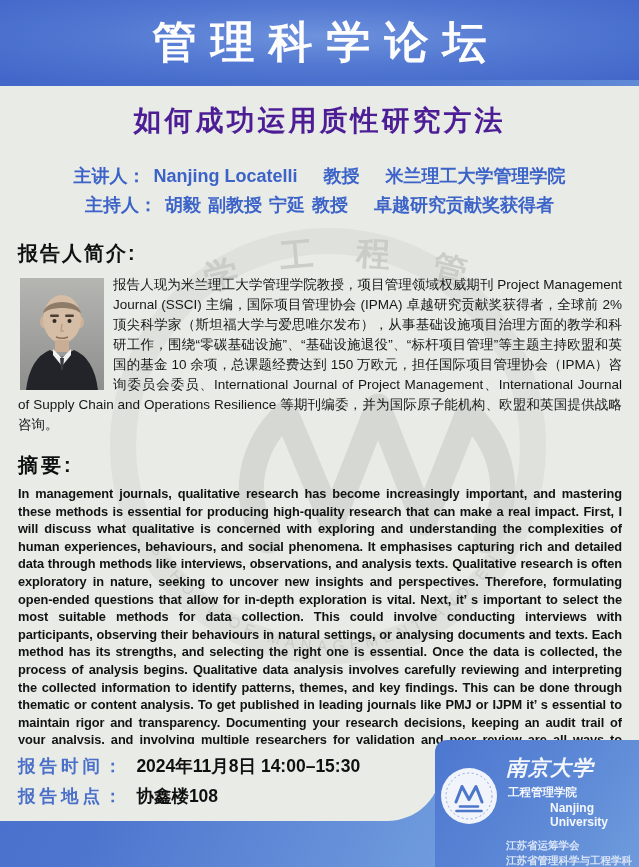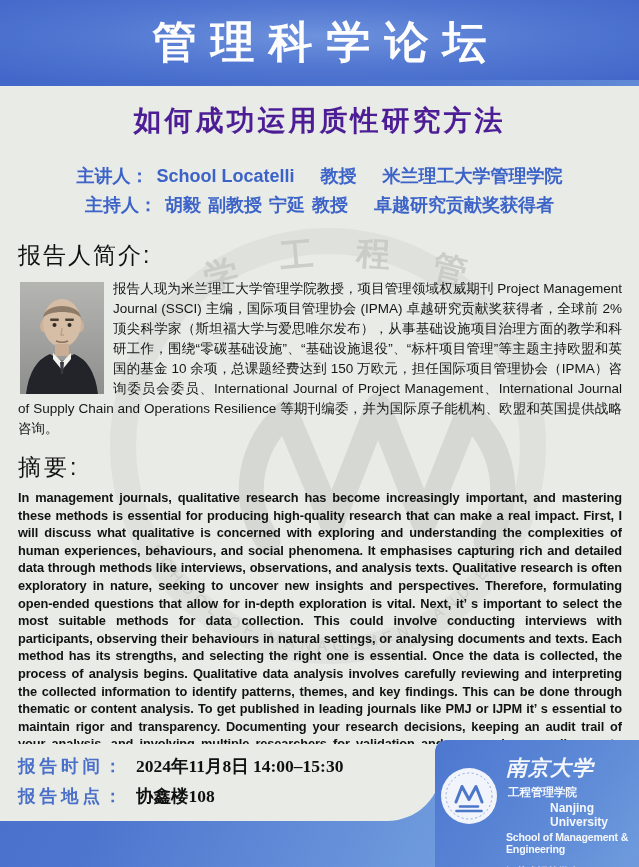--- a/index.html
+++ b/index.html
@@ -36,39 +36,39 @@
     position:absolute; top:16px; left:0; width:100%;
     text-align:center; font-size:28px; font-weight:bold;
     color:#4c1d95; letter-spacing:3px;
   }
   
   .speakers { position:absolute; top:76px; left:0; width:100%;
     color:#3c63c8; font-weight:bold; font-size:18px; }
   .speaker-line { display:flex; justify-content:center; align-items:center; line-height:29px; }
   .sp-gap-s { margin-left:8px; } .sp-gap-m { margin-left:7px; } .sp-gap-l { margin-left:26px; }
   
-  .section-heading { font-size:23px; font-weight:normal; color:#101010; letter-spacing:2px; }
+  .section-heading { font-size:20px; font-weight:bold; color:#101010; letter-spacing:2px; }
   .bio-section { position:absolute; top:154px; left:18px; width:604px; }
   .bio-section .section-heading { margin-bottom:8px; }
   .photo {
     float:left; width:84px; height:112px; margin:3px 9px 2px 2px;
     display:block; background:#9a9b98;
   }
   .bio-text {
     font-size:13.5px; line-height:20px; color:#161616;
     text-align:justify; text-justify:inter-ideograph;
   }
   .abstract-section { position:absolute; top:366px; left:18px; width:604px; }
   .abstract-section .section-heading { margin-bottom:6px; letter-spacing:3px; }
   .abstract-text {
     font-size:12.8px; line-height:17.6px; color:#121212; font-weight:bold;
     letter-spacing:-0.1px; text-align:justify; max-height:268px; overflow:hidden;
   }
   
-  .schedule { padding:7px 0 0 18px;font-family:Liberation Serif, serif; }
+  .schedule { padding:7px 0 0 18px; }
   .schedule-line { line-height:30px; font-size:17.5px; font-weight:bold; white-space:nowrap; }
   .schedule-label { color:#4a6fc9; letter-spacing:4px; }
   .schedule-value { color:#101010; margin-left:6px; }
   
   .logo-panel {
     position:absolute; top:740px; left:435px; width:204px; height:127px;
     border-top-left-radius:12px;
     background:linear-gradient(125deg,#4d77d0 0%,#5c88d6 55%,#6f9bdd 100%);
   }
   .seal { position:absolute; left:5px; top:27px; }
@@ -109,21 +109,21 @@
       <text font-size="15" letter-spacing="6" fill="#bcc0bb" opacity="0.6">
         <textPath href="#ring-bottom">SCHOOL OF MANAGEMENT AND ENGINEERING · NANJING UNIVERSITY</textPath>
       </text>
     </svg>
 
     <h2 class="talk-title">如何成功运用质性研究方法</h2>
 
     <div class="speakers">
       <div class="speaker-line">
         <span>主讲人：</span>
-        <span class="sp-gap-s">School Locatelli</span>
+        <span class="sp-gap-s">Nanjing Locatelli</span>
         <span class="sp-gap-l">教授</span>
         <span class="sp-gap-l">米兰理工大学管理学院</span>
       </div>
       <div class="speaker-line">
         <span>主持人：</span>
         <span class="sp-gap-s">胡毅</span>
         <span class="sp-gap-m">副教授</span>
         <span class="sp-gap-m">宁延</span>
         <span class="sp-gap-m">教授</span>
         <span class="sp-gap-l">卓越研究贡献奖获得者</span>
@@ -186,21 +186,20 @@
       <path d="M16 35 L22 19.5 L29 32.5 L36 19.5 L42 35" fill="none" stroke="#4c76c9" stroke-width="3" stroke-linejoin="round" stroke-linecap="round"></path>
       <path d="M20 39.5 H38" stroke="#4c76c9" stroke-width="2.6" stroke-linecap="round"></path>
       <path d="M16.5 44 H41.5" stroke="#4c76c9" stroke-width="2.6" stroke-linecap="round"></path>
     </svg>
     <div class="logo-text">
       <div>
         <span class="uni-cn">南京大学</span>
         <span class="school-cn">工程管理学院</span>
       </div>
       <div class="uni-en">Nanjing University</div>
-      <div class="school-en">School of Management &amp; Engineering</div>
       <div class="assoc">
         <div>江苏省运筹学会</div>
         <div>江苏省管理科学与工程学科联盟</div>
       </div>
     </div>
   </div>
 
 </div>
 
 </body></html>

